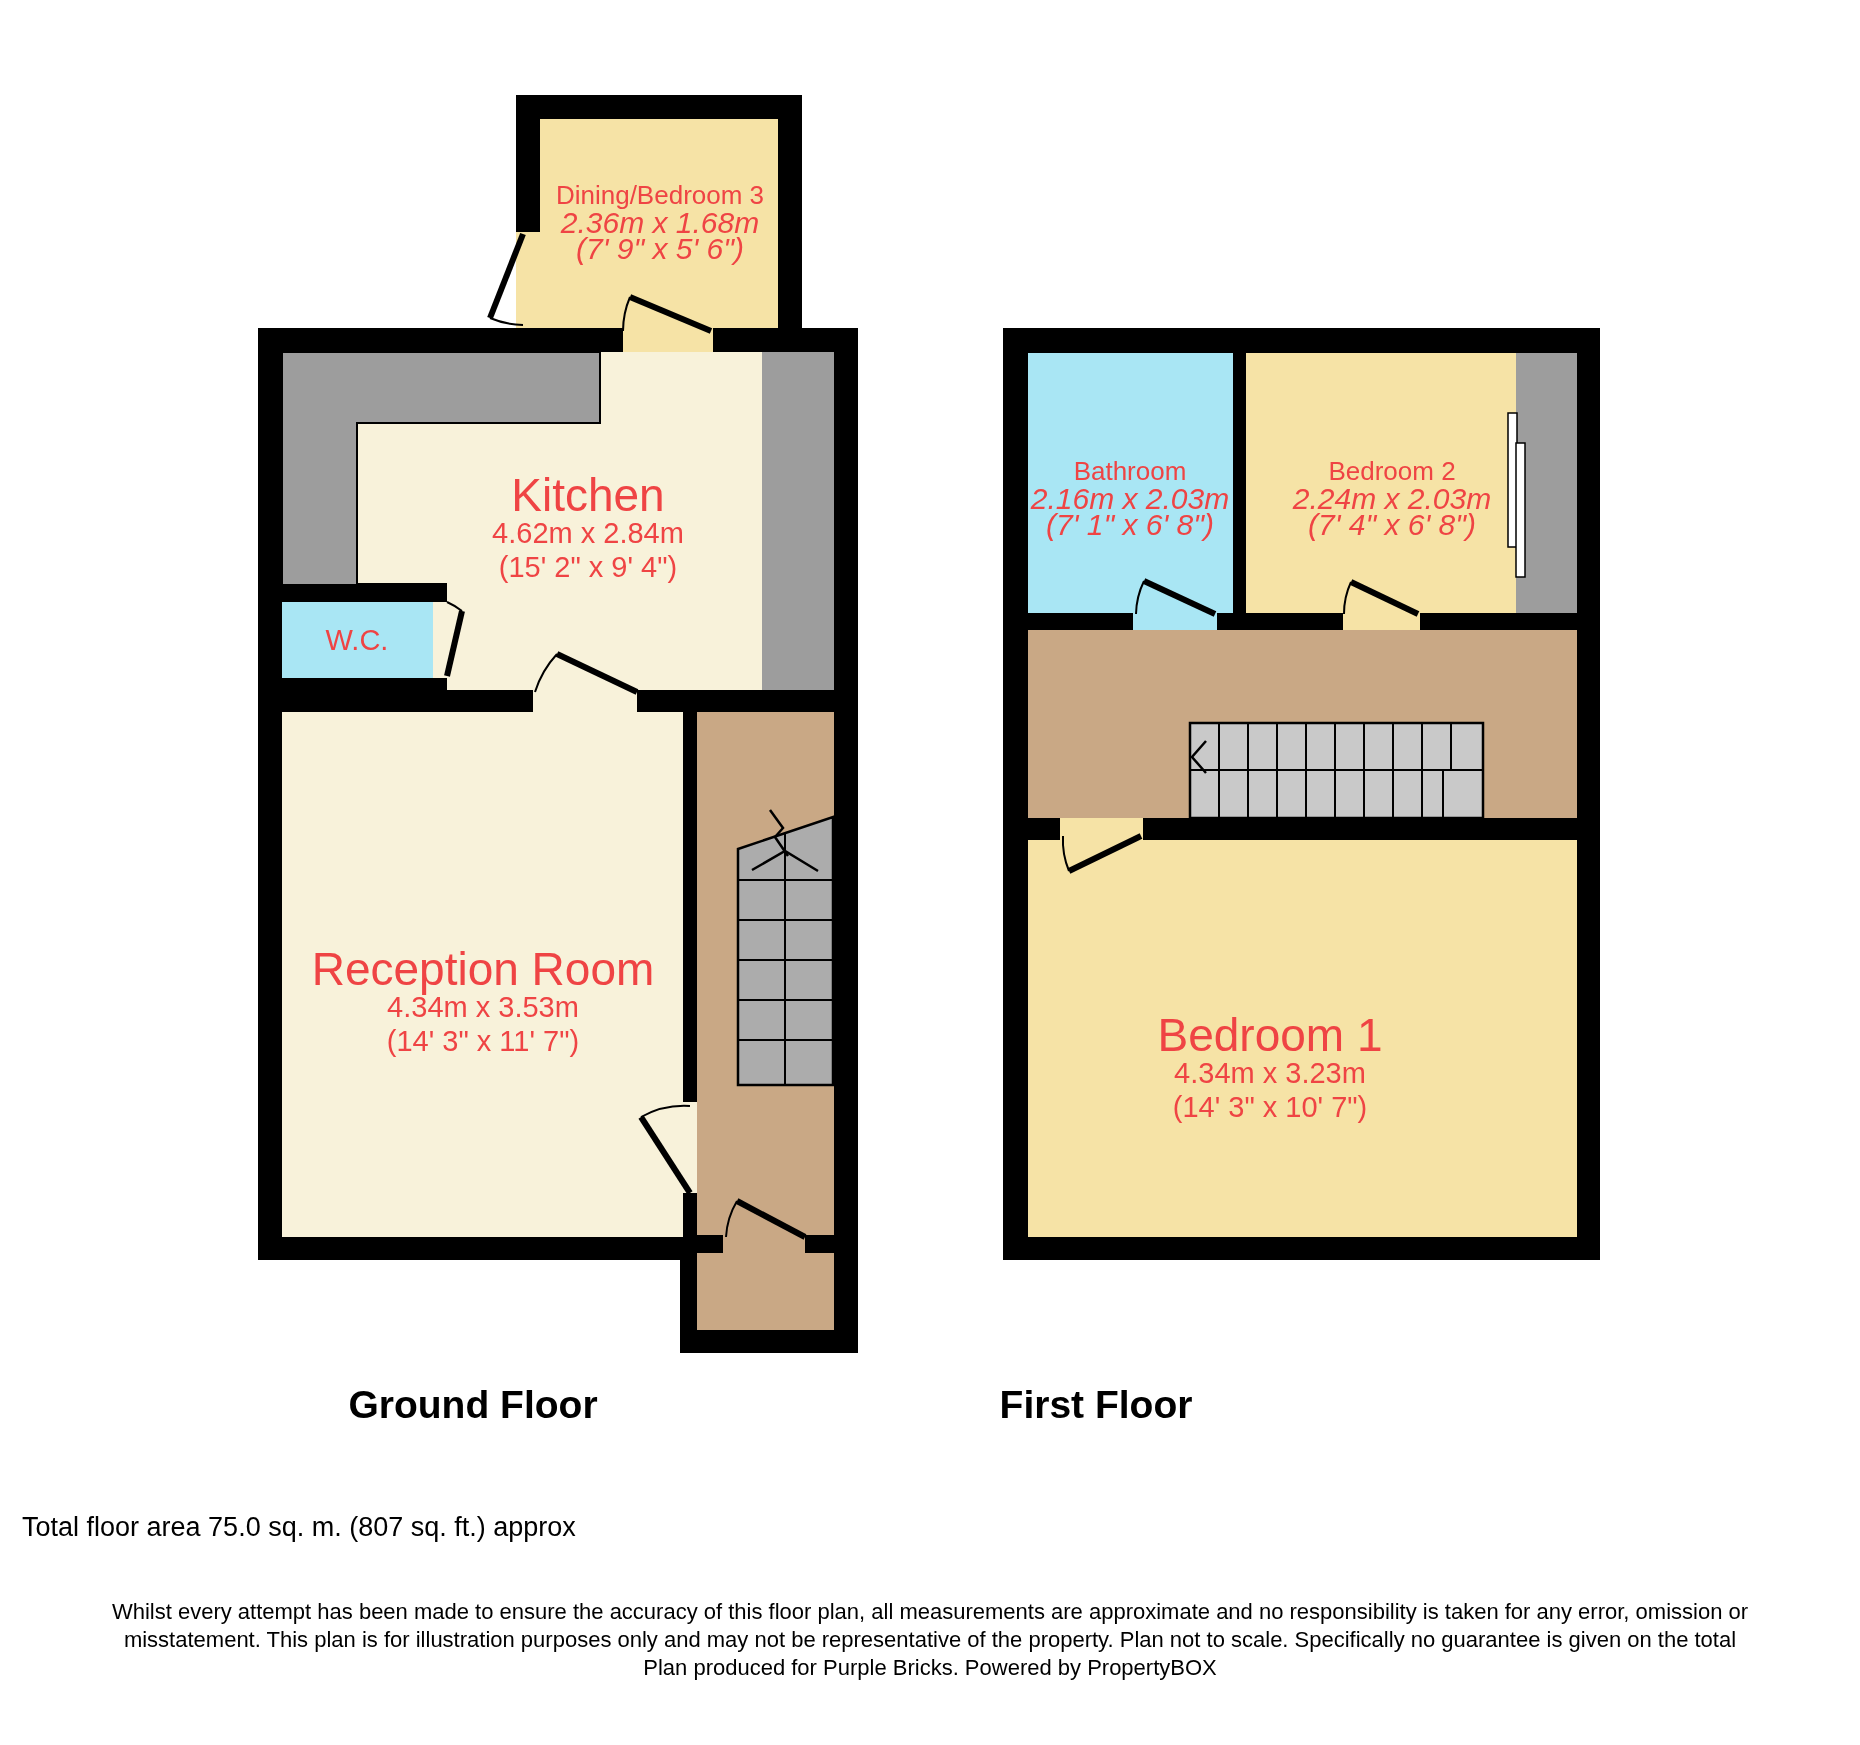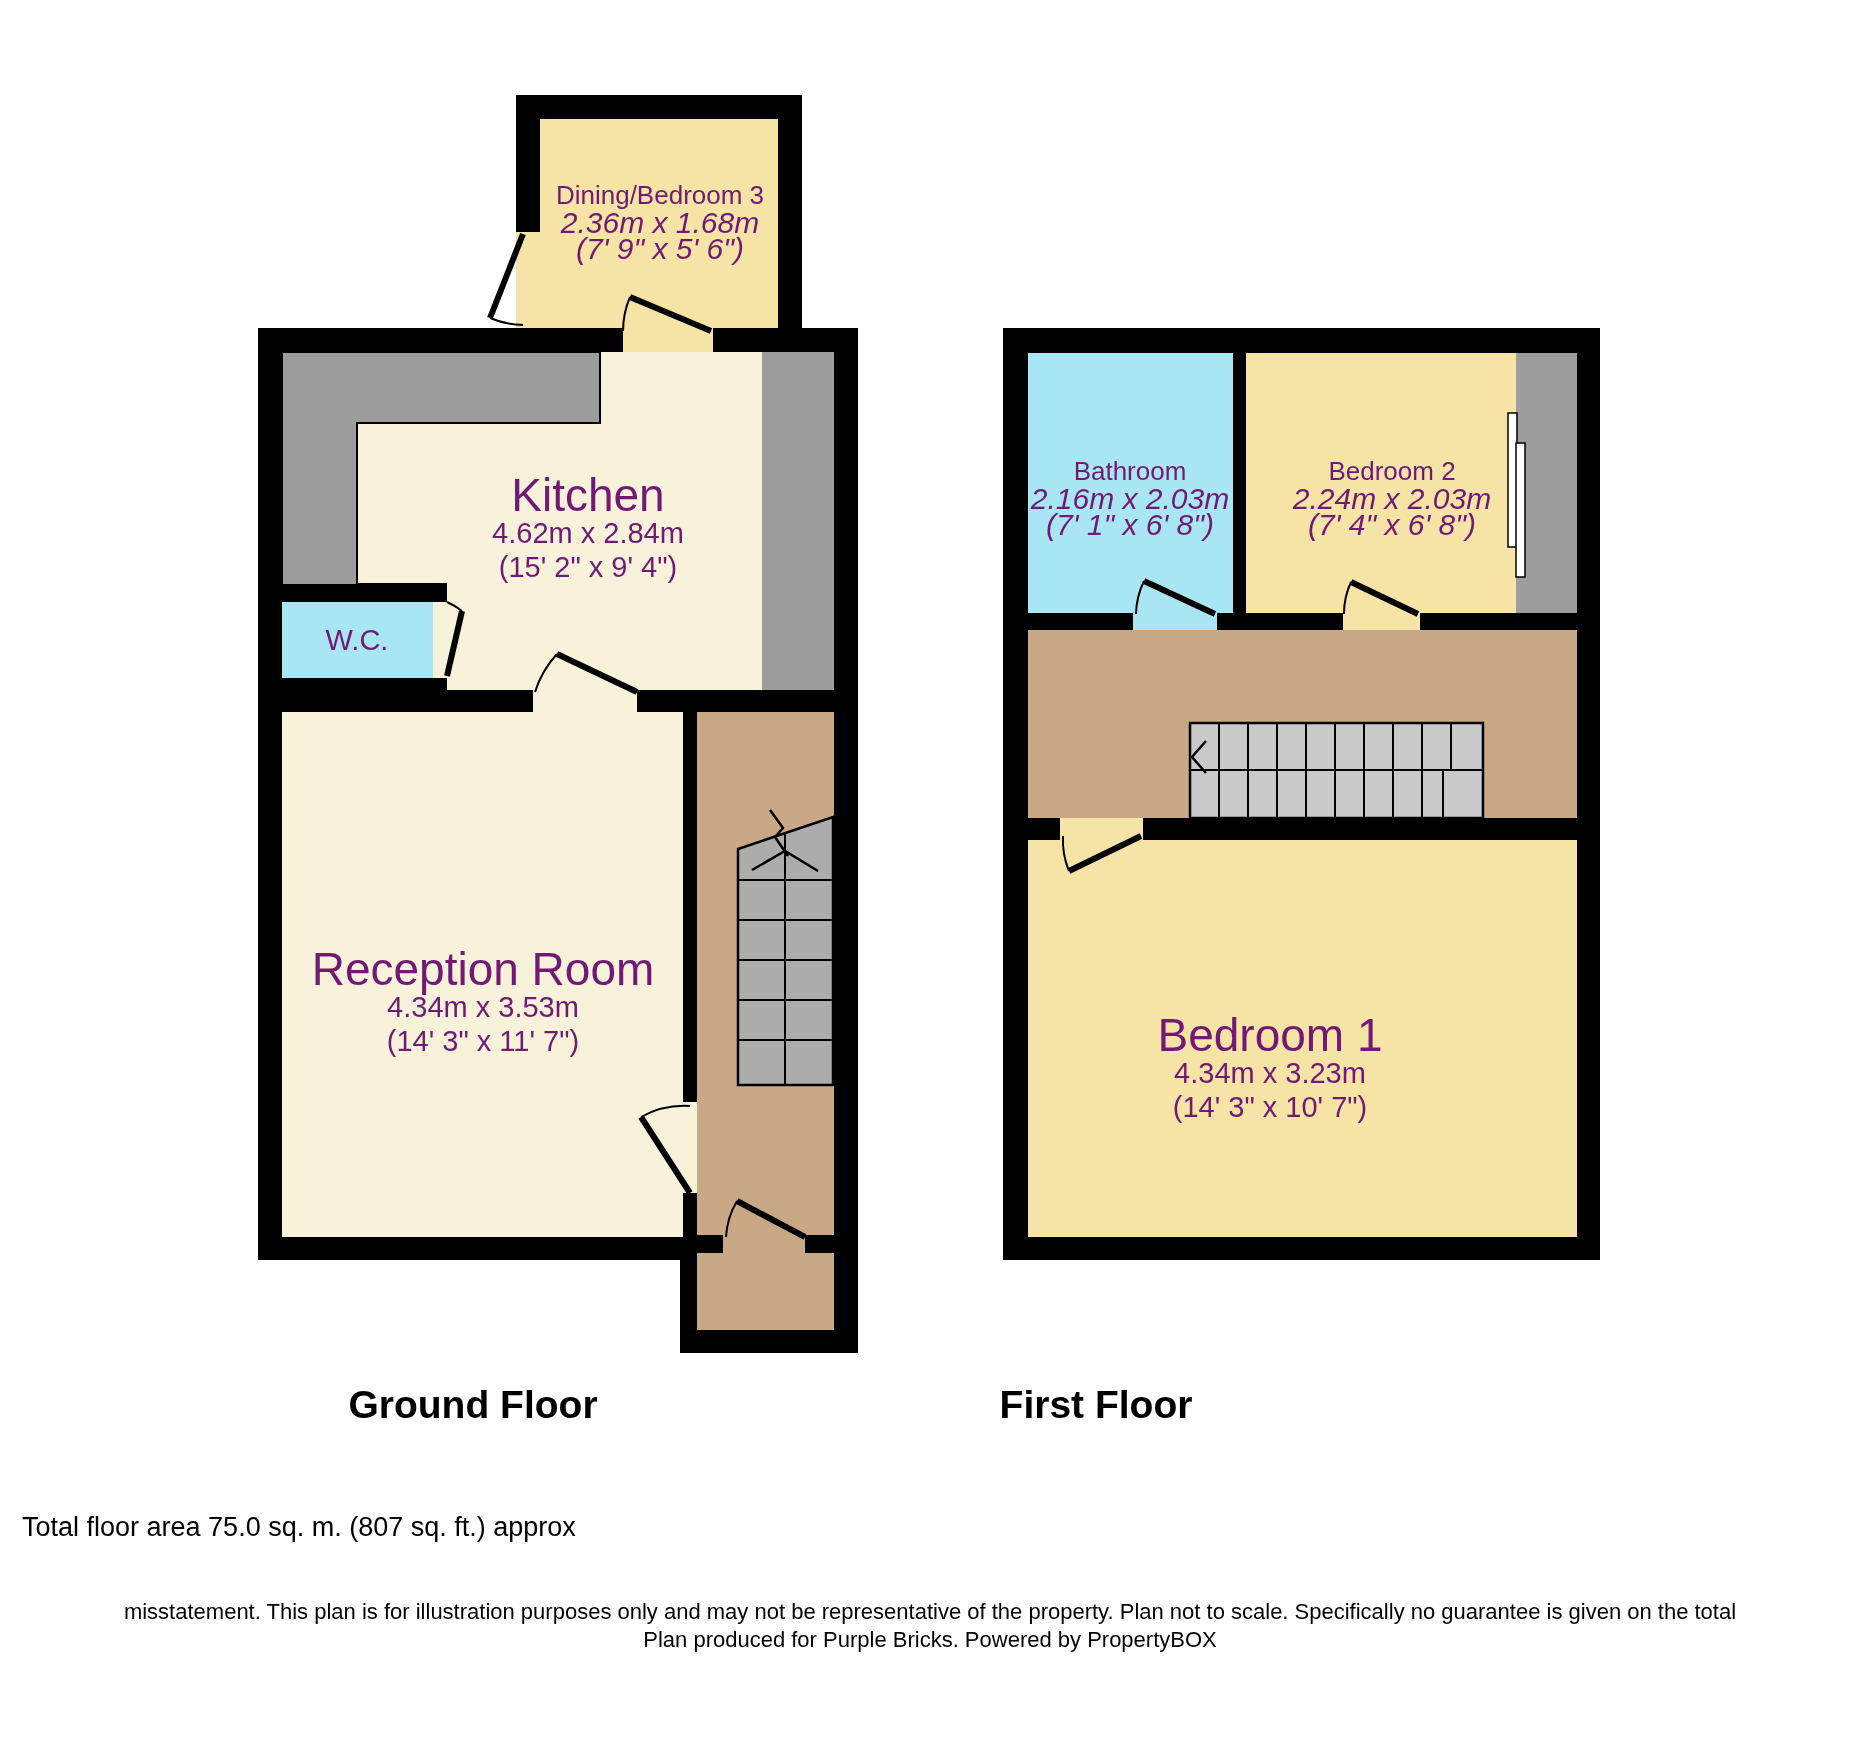--- a/index.html
+++ b/index.html
@@ -1,20 +1,20 @@
 <!DOCTYPE html>
 <html><head>
 <meta charset="utf-8">
 <style>
   html,body{margin:0;padding:0;background:#fff;}
   #plan{position:relative;width:1860px;height:1745px;background:#fff;overflow:hidden;
         font-family:"Liberation Sans","DejaVu Sans",sans-serif;}
   .wall{position:absolute;background:#000;}
   .room{position:absolute;}
-  .lbl{position:absolute;transform:translateX(-50%);text-align:center;white-space:nowrap;color:#701a75;z-index:10;}
+  .lbl{position:absolute;transform:translateX(-50%);text-align:center;white-space:nowrap;color:#ef4444;z-index:10;}
   .lbl span{display:block;}
   .lbl-lg .rn{font-size:46px;line-height:42px;}
   .lbl-lg .rd{font-size:29px;line-height:34px;}
   .lbl-md .rn{font-size:26px;line-height:30px;}
   .lbl-md .rd{font-size:30px;line-height:26px;font-style:italic;}
   .wc-lbl{font-size:29px;}
   .floor-title{position:absolute;transform:translateX(-50%);font-size:39px;font-weight:bold;color:#000;white-space:nowrap;z-index:10;}
   .total-area{position:absolute;left:22px;top:1512px;font-size:27px;color:#000;z-index:10;}
   .disclaimer{position:absolute;left:0;top:1598px;width:1860px;text-align:center;font-size:22px;line-height:28px;color:#000;z-index:10;}
   svg.overlay{position:absolute;left:0;top:0;z-index:5;pointer-events:none;}
@@ -192,17 +192,18 @@
     <span class="rn">Bedroom 1</span>
     <span class="rd">4.34m x 3.23m</span>
     <span class="rd">(14' 3" x 10' 7")</span>
   </div>
 
   <div class="floor-title" style="left:473px;top:1383px;">Ground Floor</div>
   <div class="floor-title" style="left:1096px;top:1383px;">First Floor</div>
 
   <div class="total-area">Total floor area 75.0 sq. m. (807 sq. ft.) approx</div>
   <div class="disclaimer">
+    <div>Whilst every attempt has been made to ensure the accuracy of this floor plan, all measurements are approximate and no responsibility is taken for any error, omission or</div>
     <div>misstatement. This plan is for illustration purposes only and may not be representative of the property. Plan not to scale. Specifically no guarantee is given on the total</div>
     <div>Plan produced for Purple Bricks. Powered by PropertyBOX</div>
   </div>
 
 </div>
 
 </body></html>

